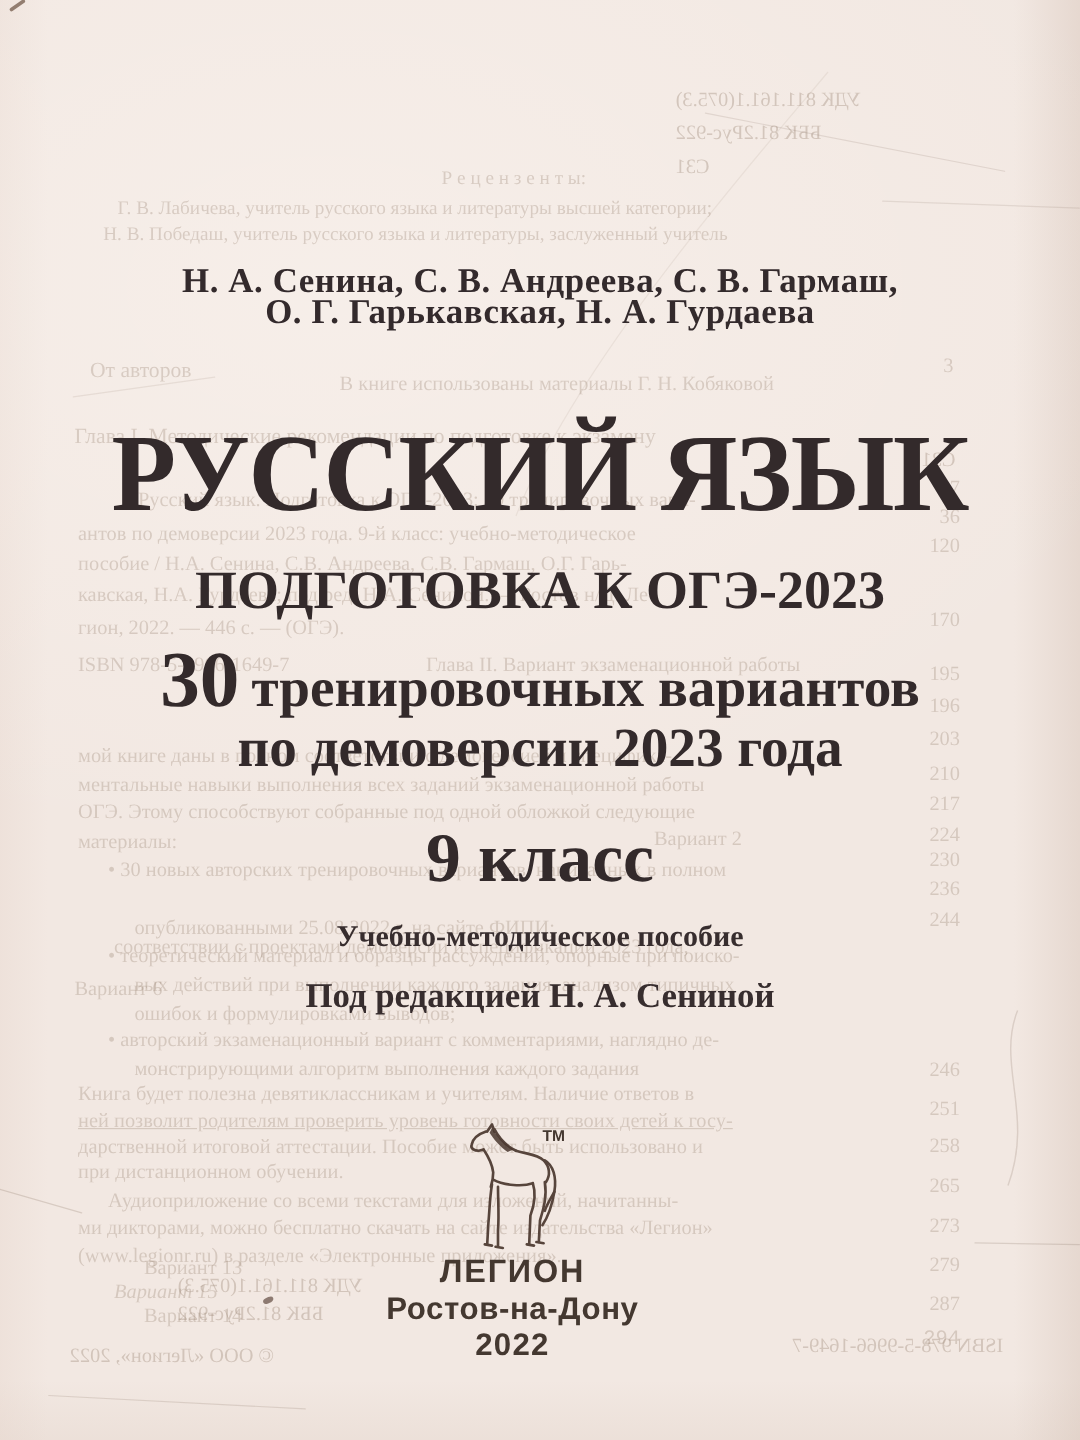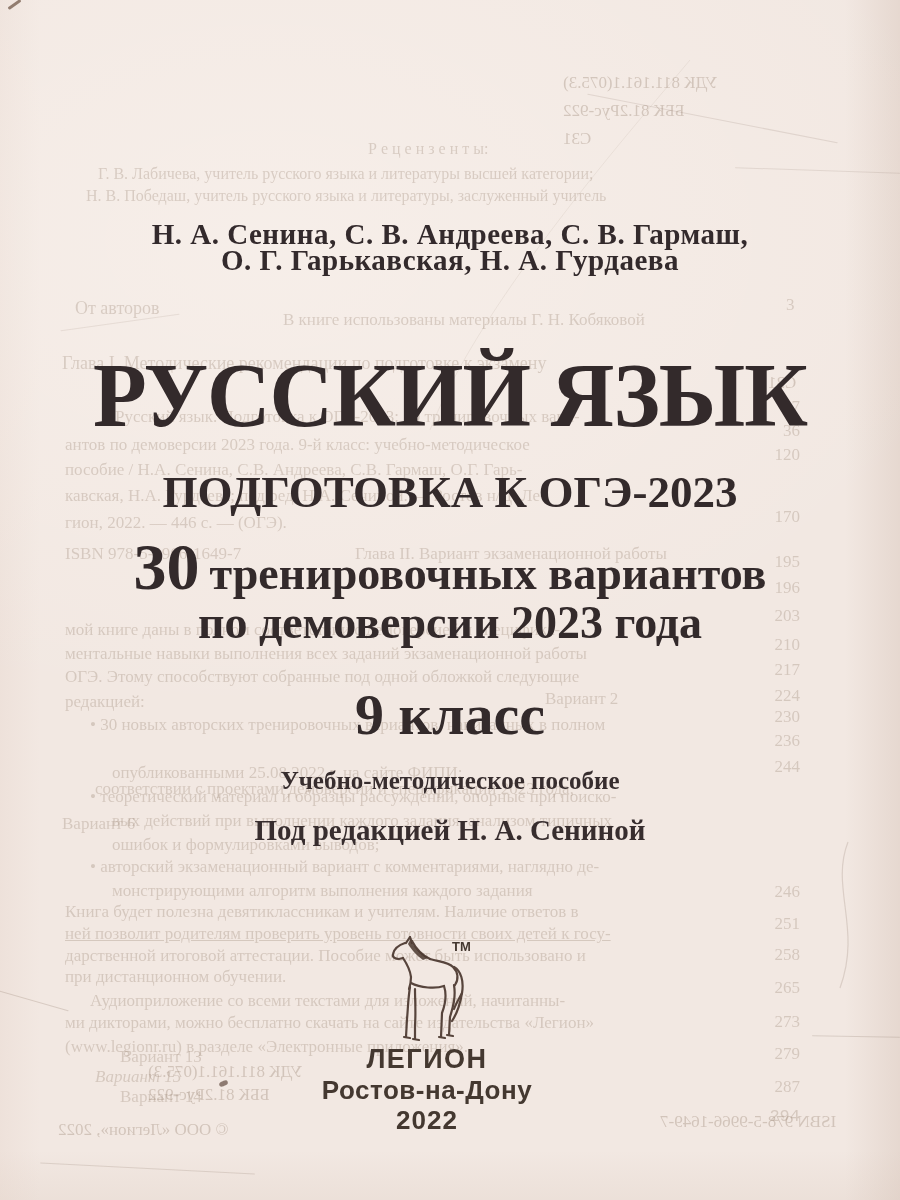--- a/index.html
+++ b/index.html
@@ -63,21 +63,21 @@
       <div class="ghost" style="top: 408px; left: 115px;">Русский язык. Подготовка к ОГЭ-2023: 30 тренировочных вари-</div>
       <div class="ghost" style="top: 436px; left: 65px;">антов по демоверсии 2023 года. 9-й класс: учебно-методическое</div>
       <div class="ghost" style="top: 461px; left: 65px;">пособие / Н.А. Сенина, С.В. Андреева, С.В. Гармаш, О.Г. Гарь-</div>
       <div class="ghost" style="top: 487px; left: 65px;">кавская, Н.А. Гурдаева; под ред. Н.А. Сениной. — Ростов н/Д: Ле-</div>
       <div class="ghost" style="top: 514px; left: 65px;">гион, 2022. — 446 с. — (ОГЭ).</div>
       <div class="ghost" style="top: 545px; left: 65px;">ISBN 978-5-9966-1649-7</div>
       <div class="ghost" style="top: 545px; left: 355px;">Глава II. Вариант экзаменационной работы</div>
       <div class="ghost" style="top: 621px; left: 65px;">мой книге даны в полном соответствии с демоверсией и специфика-</div>
       <div class="ghost" style="top: 645px; left: 65px;">ментальные навыки выполнения всех заданий экзаменационной работы</div>
       <div class="ghost" style="top: 668px; left: 65px;">ОГЭ. Этому способствуют собранные под одной обложкой следующие</div>
-      <div class="ghost" style="top: 693px; left: 65px;">редакцией:</div>
+      <div class="ghost" style="top: 693px; left: 65px;">материалы:</div>
       <div class="ghost" style="top: 716px; left: 90px;">• 30 новых авторских тренировочных вариантов, написанных в полном</div>
       <div class="ghost" style="top: 740px; left: 95px; margin-top: 40px;">соответствии с проектами демоверсии и спецификации 2023 года,</div>
       <div class="ghost" style="top: 764px; left: 112px;">опубликованными 25.08.2022 г. на сайте ФИПИ;</div>
       <div class="ghost" style="top: 788px; left: 90px;">• теоретический материал и образцы рассуждений, опорные при поиско-</div>
       <div class="ghost" style="top: 812px; left: 112px;">вых действий при выполнении каждого задания, анализом типичных</div>
       <div class="ghost" style="top: 836px; left: 112px;">ошибок и формулировками выводов;</div>
       <div class="ghost" style="top: 858px; left: 90px;">• авторский экзаменационный вариант с комментариями, наглядно де-</div>
       <div class="ghost" style="top: 882px; left: 112px;">монстрирующими алгоритм выполнения каждого задания</div>
       <div class="ghost" style="top: 903px; left: 65px;">Книга будет полезна девятиклассникам и учителям. Наличие ответов в</div>
       <div class="ghost" style="top: 925px; left: 65px; text-decoration: underline;">ней позволит родителям проверить уровень готовности своих детей к госу-</div>

